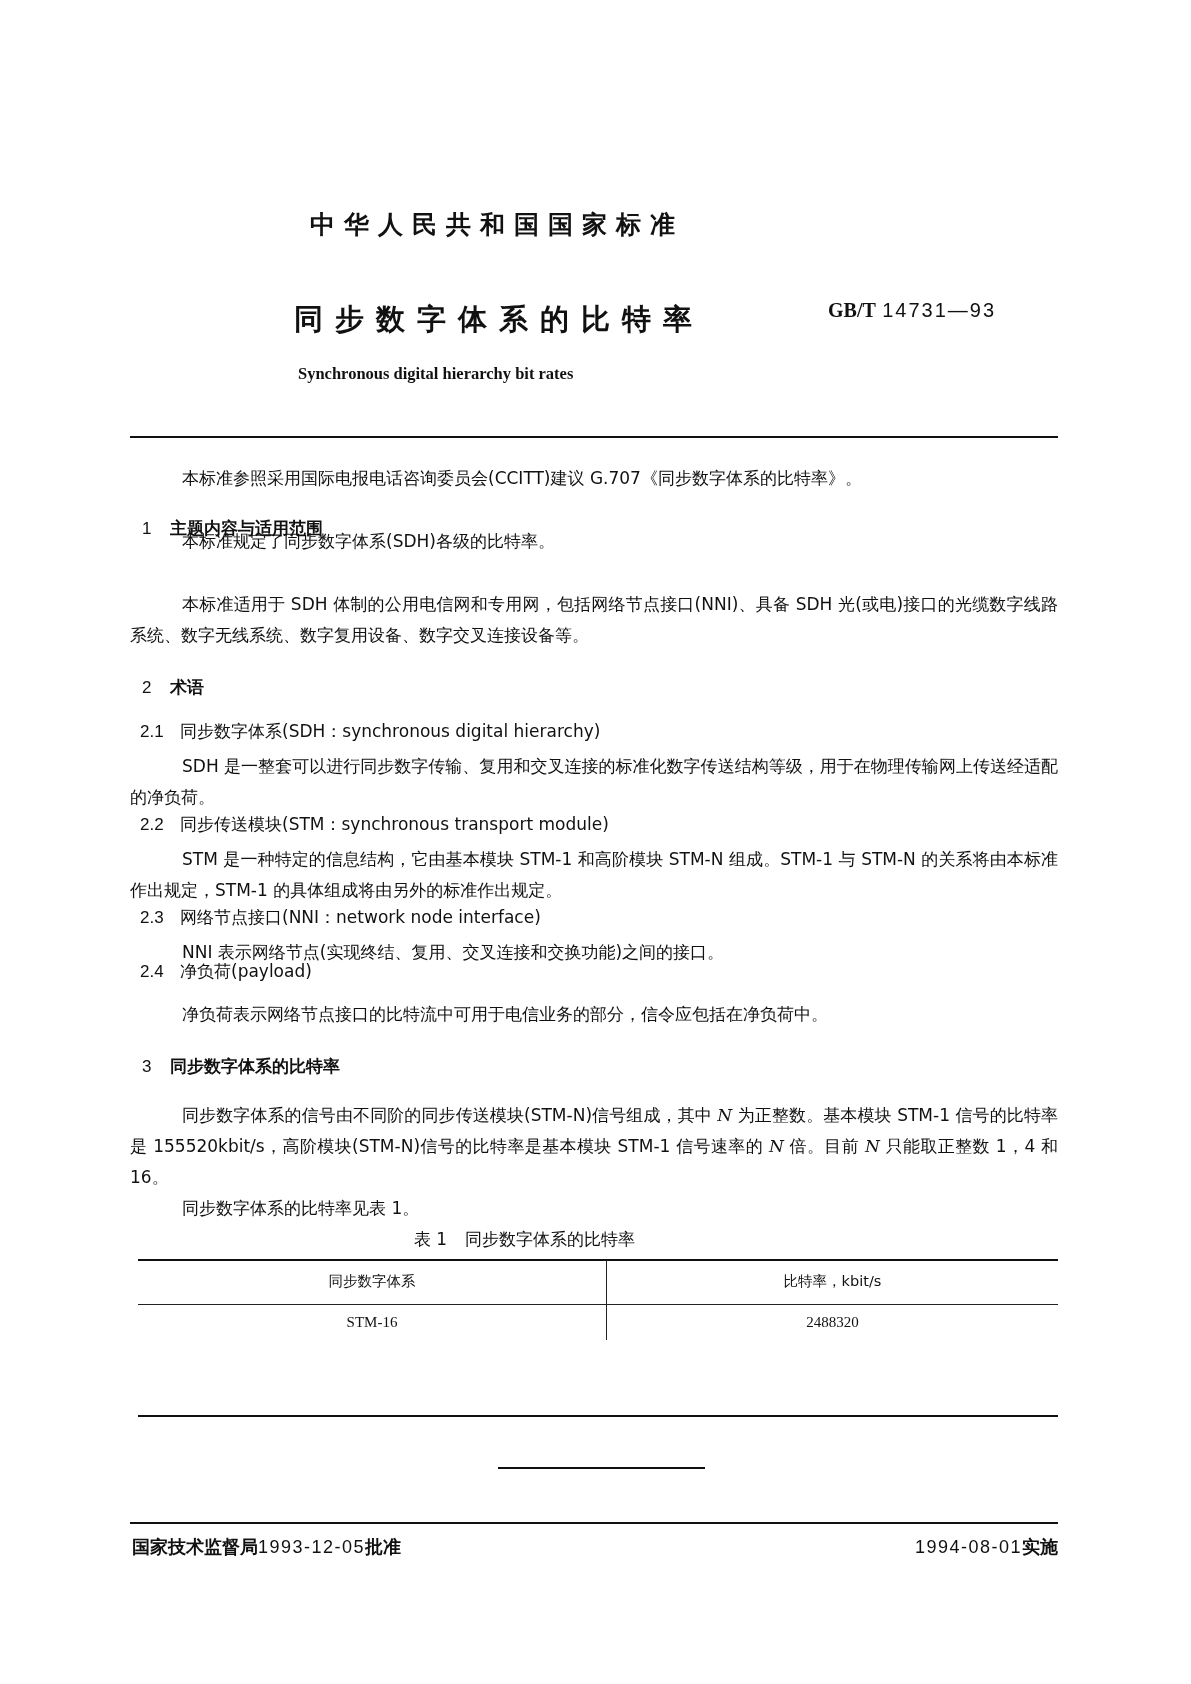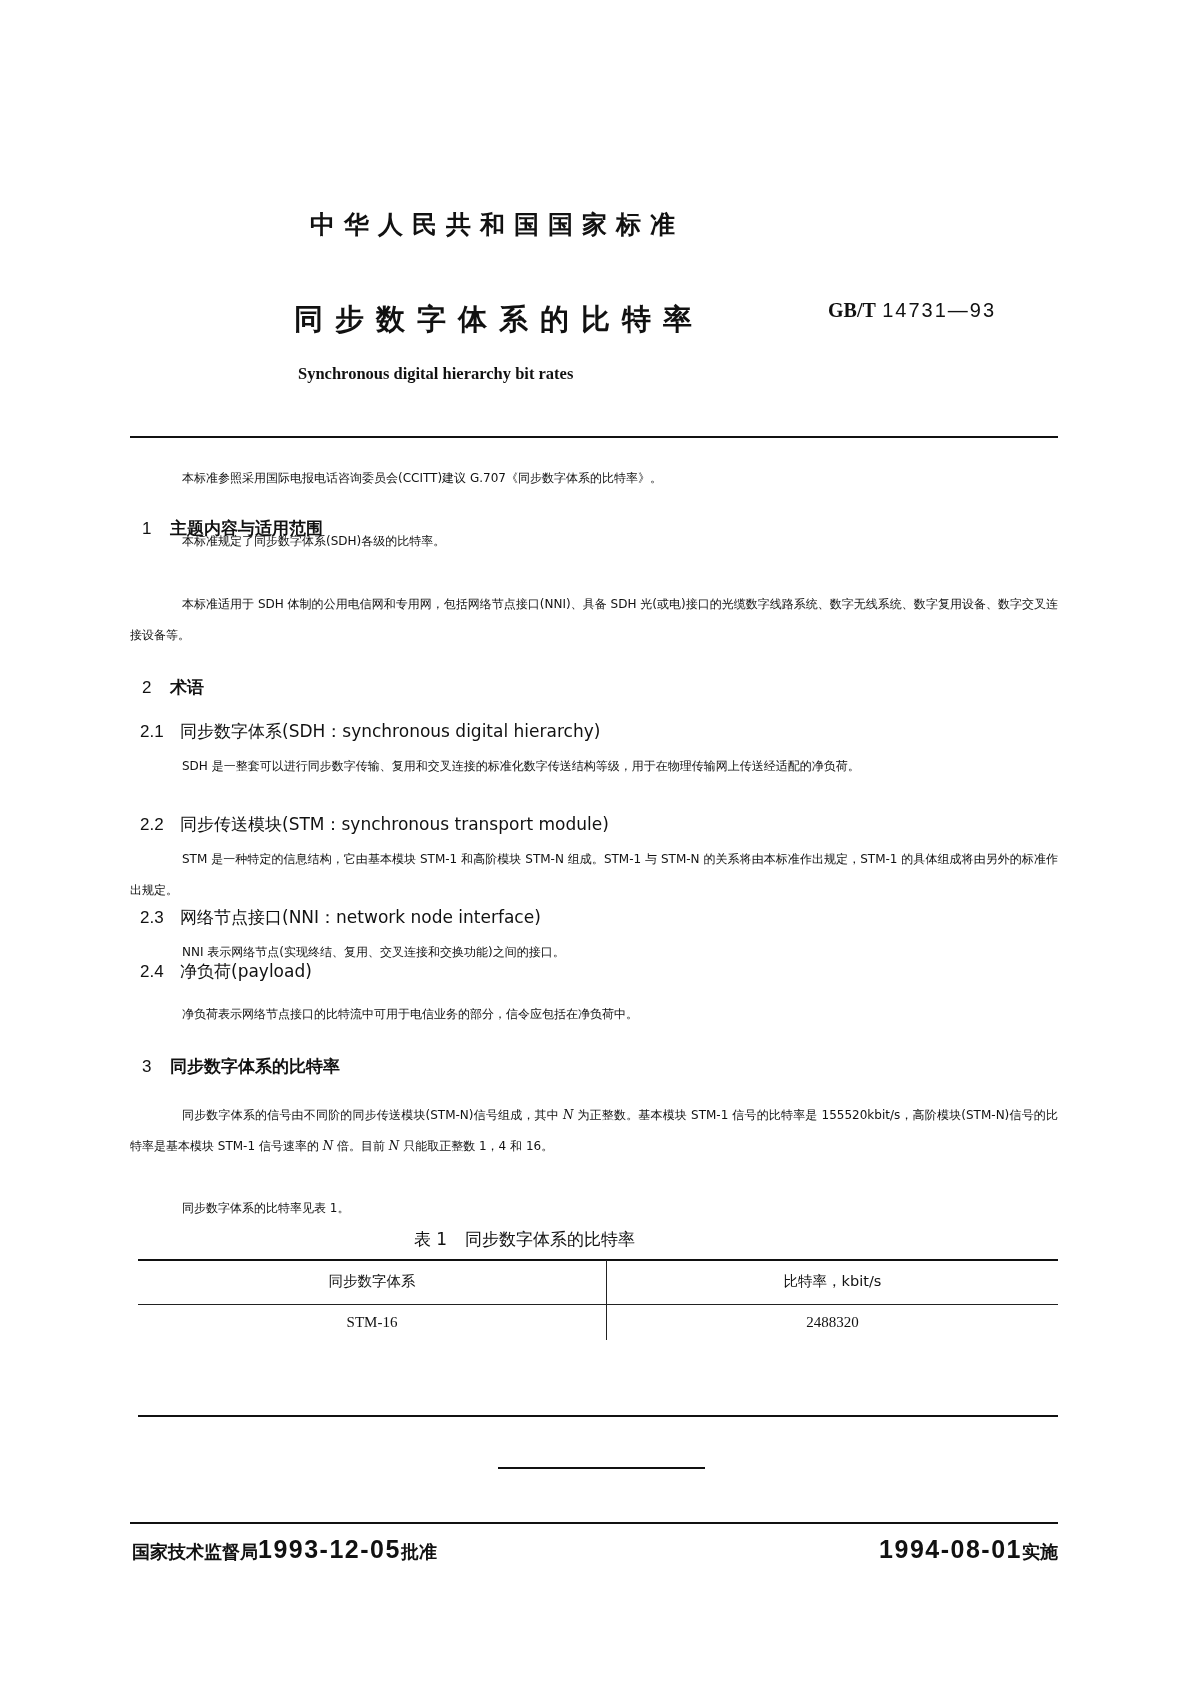--- a/index.html
+++ b/index.html
@@ -49,21 +49,21 @@
       white-space: nowrap;
     }
     .rule-top {
       left: 130px; top: 436px;
       width: 928px; height: 2px;
       background: #111;
     }
     .para {
       left: 130px; width: 928px;
       font-family: "DejaVu Sans", sans-serif;
-      font-size: 12px;
+      font-size: 17px;
       line-height: 31px;
       text-align: justify;
     }
     .indent { text-indent: 52px; }
     .para-intro { top: 463px; }
     .h1 {
       left: 142px;
       font-family: "DejaVu Sans", sans-serif;
       font-weight: bold;
       font-size: 17px;
@@ -136,22 +136,22 @@
     }
     .footer-right {
       right: 133px; top: 1535px;
       font-family: "DejaVu Sans", sans-serif;
       font-weight: bold;
       font-size: 18px;
       white-space: nowrap;
     }
     .footer-left .date, .footer-right .date {
       font-family: "Liberation Sans", sans-serif;
-      font-weight: bold;
-      font-size: 25px;
+      font-weight: normal;
+      font-size: 18px;
       letter-spacing: 1.5px;
     }
   </style>
 </head>
 <body>
 
 <div class="abs std-org">中华人民共和国国家标准</div>
 <div class="abs std-code">
   <span class="pre">GB/T</span>
   <span class="num">14731—93</span>

